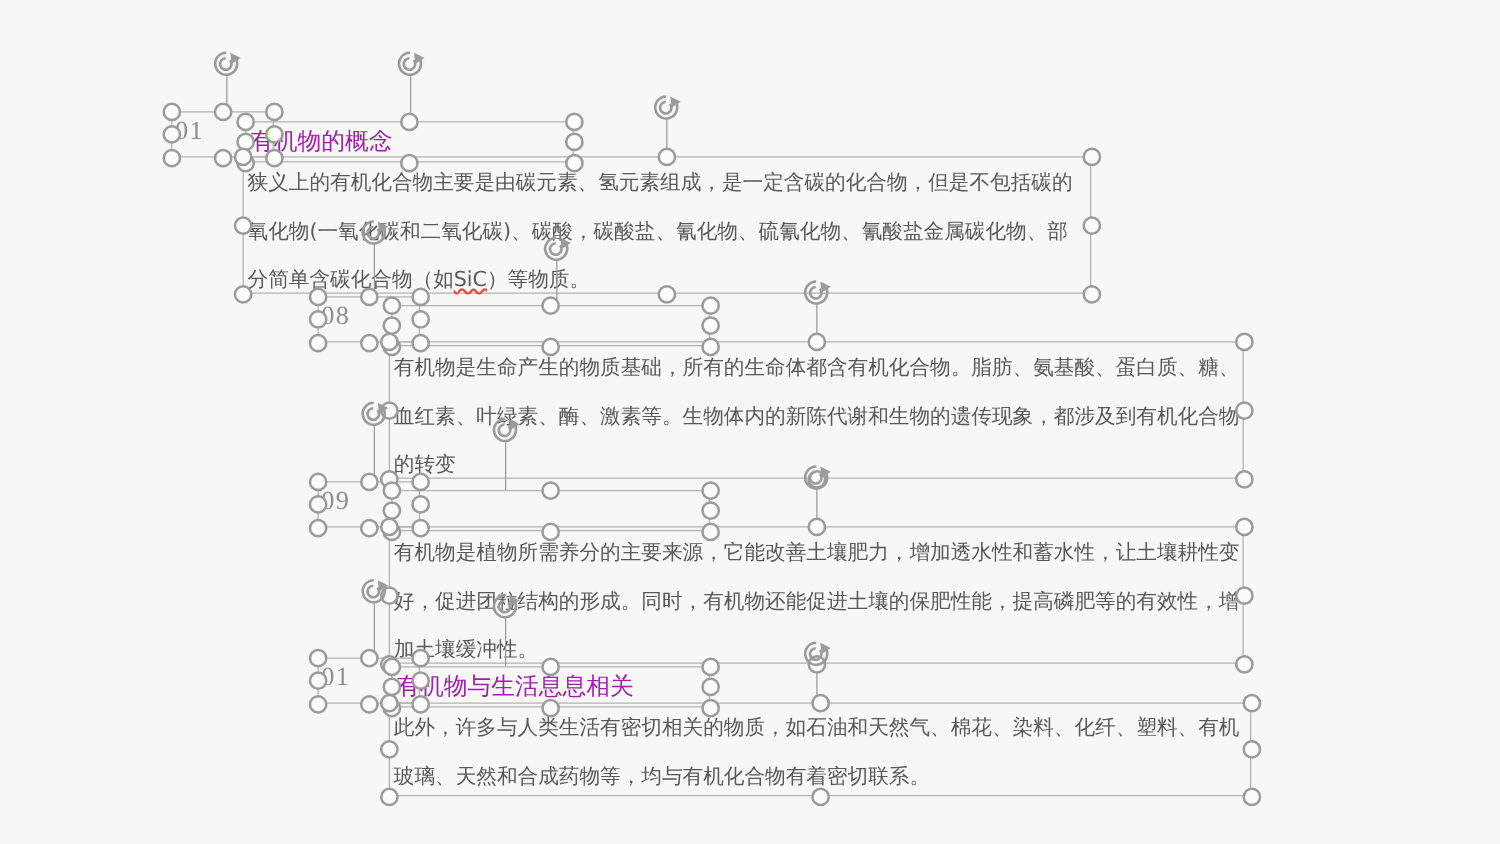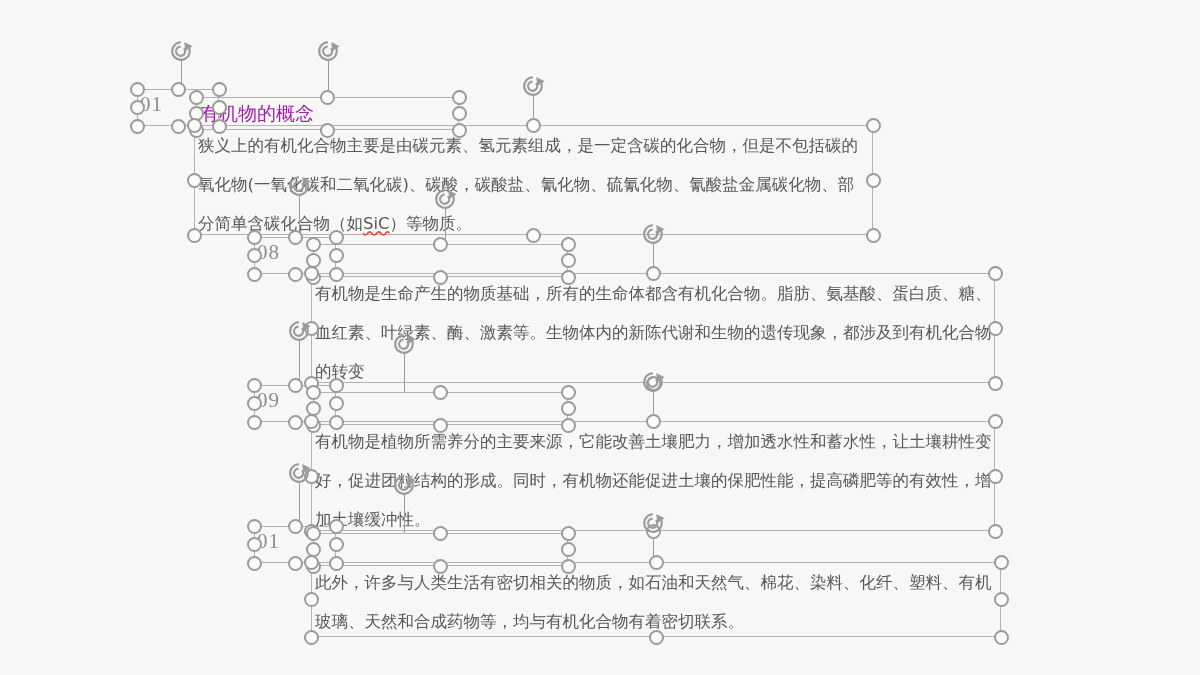--- a/index.html
+++ b/index.html
@@ -103,23 +103,24 @@
 
   <div class="shape" style="left:313px;top:366px;width:255px;height:33px;"></div>
 
   <div class="shape" style="left:311px;top:395px;width:684px;height:110px;"></div>
   <div class="txt body" style="left:315px;top:396px;width:677px;">有机物是植物所需养分的主要来源，它能改善土壤肥力，增加透水性和蓄水性，让土壤耕性变好，促进团粒结构的形成。同时，有机物还能促进土壤的保肥性能，提高磷肥等的有效性，增加土壤缓冲性。</div>
 
   <div class="shape" style="left:254px;top:500px;width:82px;height:37px;"></div>
   <div class="txt num" style="left:257px;top:503px;width:60px;">01</div>
 
   <div class="shape" style="left:313px;top:507px;width:255px;height:33px;"></div>
+  <div class="txt title" style="left:317px;top:510px;width:248px;">有机物与生活息息相关</div>
 
   <div class="shape" style="left:311px;top:536px;width:690px;height:75px;"></div>
-  <div class="txt body" style="left:315px;top:537px;width:683px;">此外，许多与人类生活有密切相关的物质，如石油和天然气、棉花、染料、化纤、塑料、有机玻璃、天然和合成药物等，均与有机化合物有着密切联系。</div>
+  <div class="txt body" style="left:315px;top:537px;width:683px;font-family:Liberation Mono, monospace;">此外，许多与人类生活有密切相关的物质，如石油和天然气、棉花、染料、化纤、塑料、有机玻璃、天然和合成药物等，均与有机化合物有着密切联系。</div>
 
 <div class="h" style="left: 137px; top: 63px;"></div>
     <div class="h" style="left: 178px; top: 63px;"></div>
     <div class="h" style="left: 219px; top: 63px;"></div>
     <div class="h" style="left: 137px; top: 81.5px;"></div>
     <div class="h" style="left: 219px; top: 81.5px;"></div>
     <div class="h" style="left: 137px; top: 100px;"></div>
     <div class="h" style="left: 178px; top: 100px;"></div>
     <div class="h" style="left: 219px; top: 100px;"></div>
     <div class="h" style="left: 196px; top: 71px;"></div>

